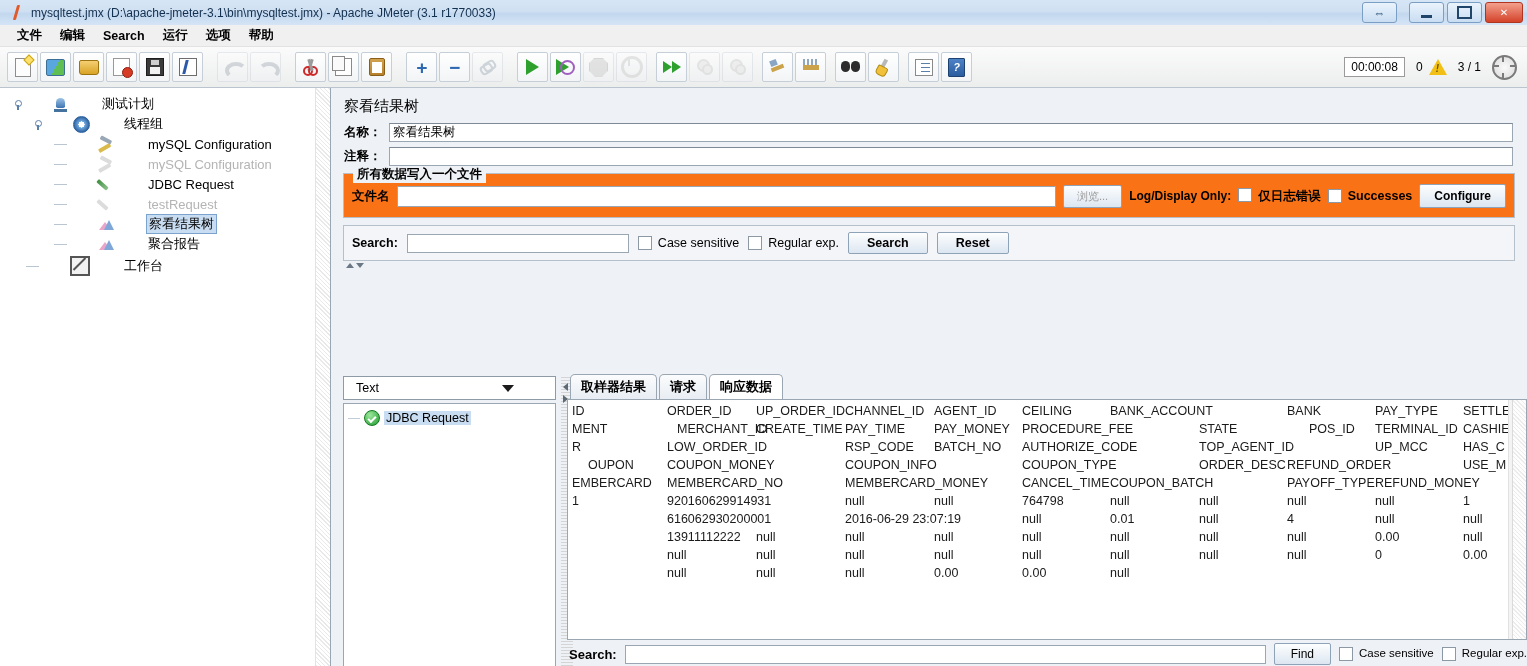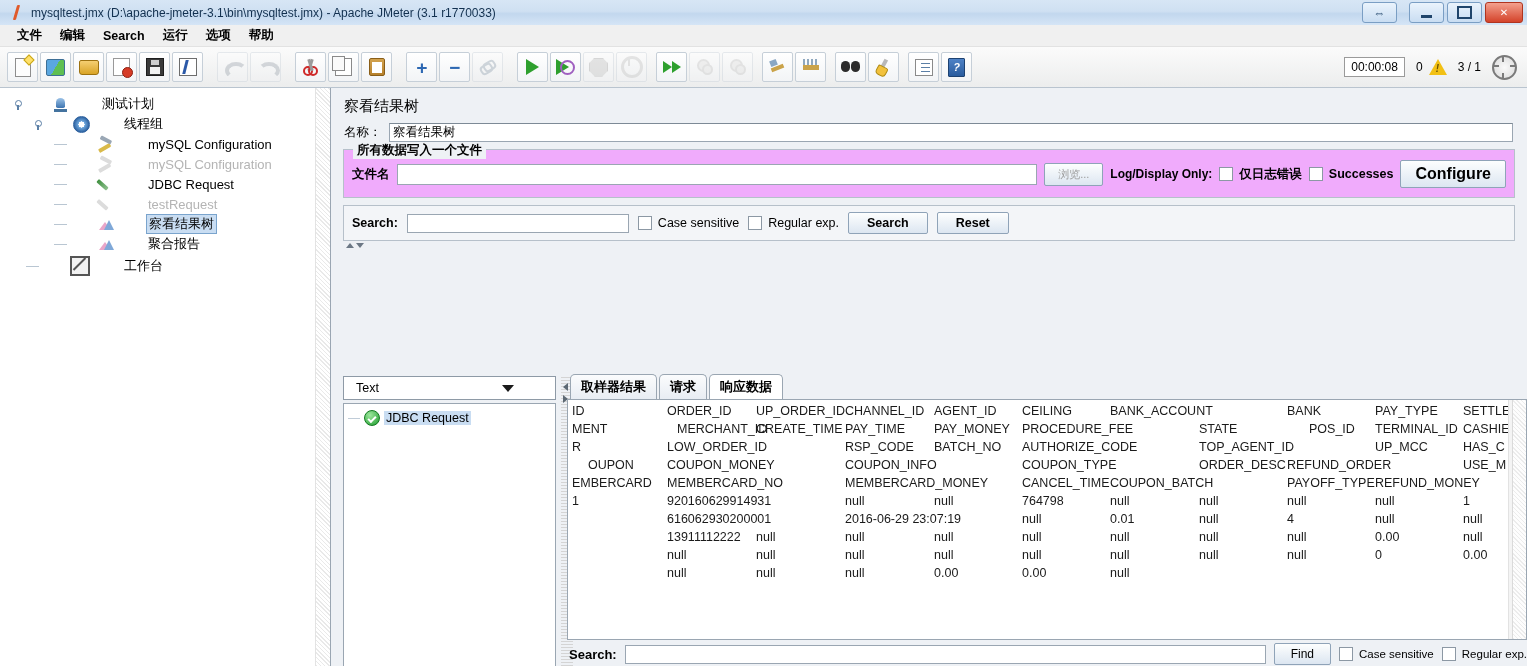--- a/index.html
+++ b/index.html
@@ -214,45 +214,45 @@
     background:#555;transform:rotate(-45deg);transform-origin:center;}
 
   .tree-scroll{position:absolute;right:0;top:0;width:14px;height:578px;
     background:#fff;border-left:1px solid #e3e3e3;
     background-image:repeating-linear-gradient(45deg,#e9e9e9 0 1px,transparent 1px 3px);}
 
   
   .right{position:absolute;left:331px;top:88px;width:1196px;height:578px;background:#eef1f5;overflow:hidden;}
   .pane-title{font-size:15px;padding:9px 0 6px 13px;color:#000;}
   .row{display:flex;align-items:center;padding:0 14px 0 13px;height:21px;margin-bottom:3px;}
-  .lab{font-size:12.5px;font-weight:normal;width:45px;flex:0 0 auto;}
+  .lab{font-size:12.5px;font-weight:bold;width:45px;flex:0 0 auto;}
   .tinput{
     flex:1 1 auto;height:19px;border:1px solid #9aa6b2;border-top-color:#7d8a96;background:#fff;
     font-size:12.5px;padding:0 3px;box-sizing:border-box;line-height:17px;color:#000;
     font-family:"Liberation Sans",sans-serif;
   }
 
   .group{
     margin:6px 12px 0 12px;border:1px solid #b6c0ca;position:relative;
-    background:#f0abfc;padding:10px 8px 9px 8px;
+    background:#f97316;padding:10px 8px 9px 8px;
   }
   .group-title{
     position:absolute;left:9px;top:-8px;background:#eef1f5;padding:0 4px;
     font-size:12.5px;font-weight:bold;
   }
   .grow{display:flex;align-items:center;gap:7px;}
   .flab{font-size:12.5px;font-weight:bold;flex:0 0 auto;}
   .fileinput{flex:1 1 auto;height:21px;border:1px solid #9aa6b2;background:#fff;box-sizing:border-box;}
   .btn{
-    border:1px solid #8fa3b8;border-radius:2px;font-size:16px;
+    border:1px solid #8fa3b8;border-radius:2px;font-size:12px;
     background:linear-gradient(to bottom,#fdfefe,#dce6f1);
     padding:3px 11px;color:#000;white-space:nowrap;
   }
   .btn.browse{color:#9c9c9c;padding:3px 13px;font-size:11px;}
-  .cklab{display:flex;align-items:center;gap:6px;font-size:12.5px;white-space:nowrap;}
+  .cklab{display:flex;gap:6px;font-size:12.5px;white-space:nowrap;}
   .ck{width:12px;height:12px;border:1px solid #8c98a4;background:#fff;flex:0 0 auto;display:inline-block;}
   .bold{font-weight:bold;}
 
   .searchbar{
     margin:7px 12px 0 12px;border:1px solid #b6c0ca;background:#f3f5f8;
     display:flex;align-items:center;gap:9px;padding:6px 8px;
   }
   .slab{font-size:12.5px;font-weight:bold;}
   .sinput{width:222px;height:19px;border:1px solid #9aa6b2;background:#fff;box-sizing:border-box;}
   .btn.sbtn{padding:3px 18px;font-size:12.5px;font-weight:bold;}
@@ -537,20 +537,24 @@
 
   <div class="right">
 
     <div class="pane-title">察看结果树</div>
 
     <div class="row">
       <span class="lab">名称：</span>
       <input class="tinput" value="察看结果树" style="">
     </div>
 
+    <div class="row">
+      <span class="lab">注释：</span>
+      <input class="tinput" value="" style="">
+    </div>
 
     <div class="group">
       <span class="group-title">所有数据写入一个文件</span>
       <div class="grow">
         <span class="flab">文件名</span>
         <input class="fileinput" value="" style="">
         <div class="btn browse">浏览...</div>
         <span class="bold">Log/Display Only:</span>
         <label class="cklab">
           <i class="ck"></i>

